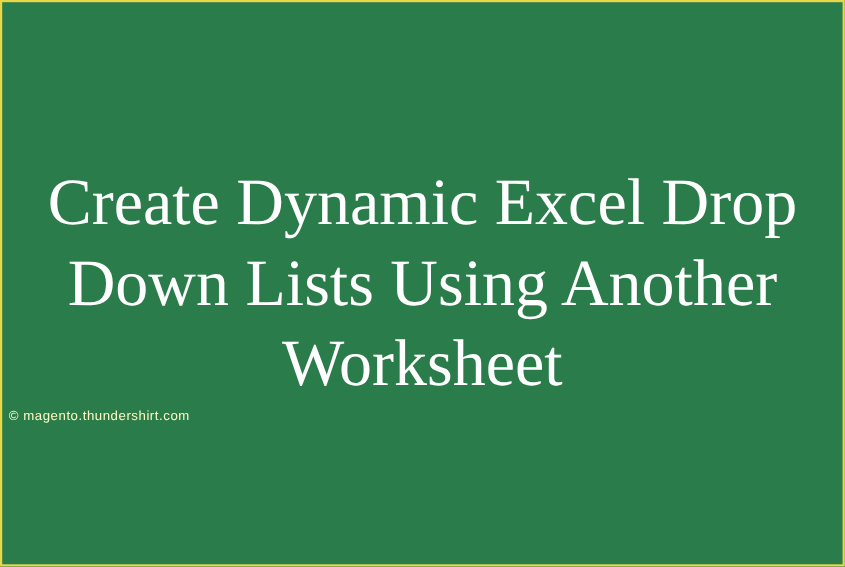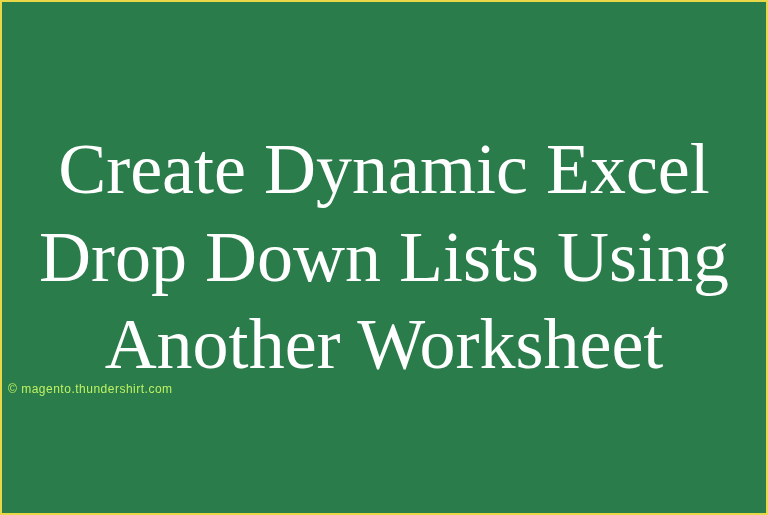--- a/index.html
+++ b/index.html
@@ -13,31 +13,31 @@
       background-color: #2a7c4a;
       border: 2px solid #e8d848;
       display: flex;
       align-items: center;
       justify-content: center;
       position: relative;
       font-family: Georgia, 'Times New Roman', serif;
     }
     .main-title {
       color: #ffffff;
-      font-size: 72px;
+      font-size: 60px;
       font-weight: normal;
       text-align: center;
       line-height: 1.22;
       padding: 0 20px;
     }
     .attribution {
       position: absolute;
       left: 6px;
-      bottom: 117px;
-      color: #bef264;
+      bottom: 128px;
+      color: #fef9c3;
       font-family: Arial, sans-serif;
       font-size: 12px;
       letter-spacing: 0.5px;
     }
   </style>
 </head>
 <body>
 
 <div class="main-title">Create Dynamic Excel Drop Down Lists Using Another Worksheet</div>
 <div class="attribution">© magento.thundershirt.com</div>

